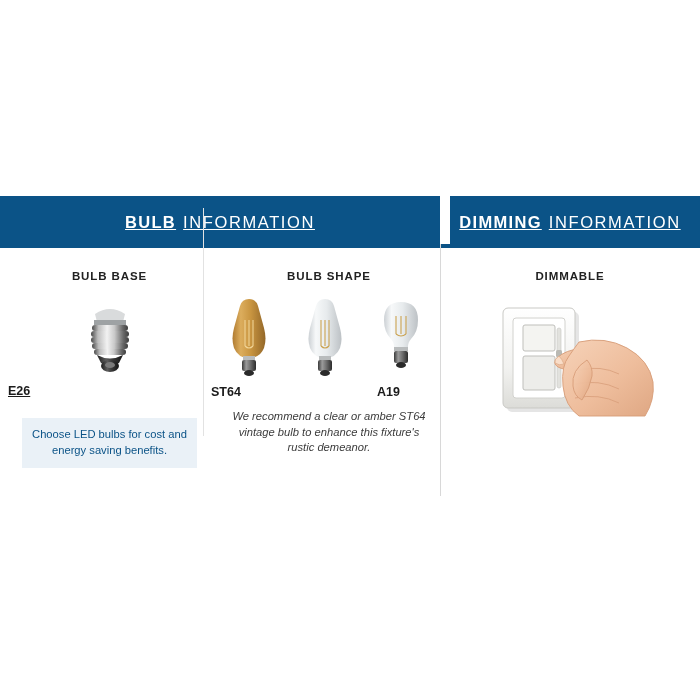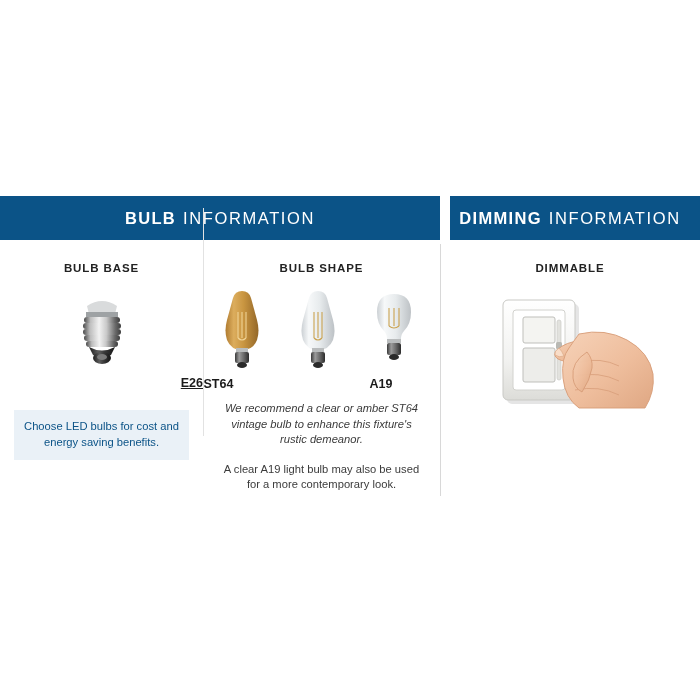--- a/index.html
+++ b/index.html
@@ -29,28 +29,29 @@
     position: absolute;
     top: 196px;
     left: 440px;
     width: 1px;
     height: 300px;
     background: #d8d8d8;
   }
 
   
   .hdr {
-    height: 44px;
+    height: 52px;
     background: #0b5387;
     color: #ffffff;
     display: flex;
     align-items: center;
     justify-content: center;
     letter-spacing: 1.1px;
     font-size: 16.5px;
+    text-decoration: underline;
   }
   .hdr-left { }
   .hdr-right { }
   .hdr .bold { font-weight: bold; letter-spacing: 1.3px; }
   .hdr .light { font-weight: normal; margin-left: 7px; letter-spacing: 1.6px; }
 
   .hdr-gap {
     position: absolute;
     top: 196px;
     left: 440px;
@@ -58,21 +59,21 @@
     height: 48px;
     background: #ffffff;
     z-index: 3;
   }
 
   
   .left-cols {
     display: flex;
     height: 252px;
   }
-  .col-base  { width: 203px; position: relative; }
+  .col-base  { width: 203px; position: relative; margin-left: 8px; }
   .col-shape { width: 237px; position: relative; }
   .col-div {
     position: absolute;
     top: 12px;
     left: 203px;
     width: 1px;
     height: 228px;
     background: #e2e2e2;
   }
 
@@ -92,21 +93,21 @@
     color: #3b3b3b;
   }
 
   
   .base-art {
     width: 203px; height: 78px;
     margin-top: 18px;
     display: flex; align-items: center; justify-content: center;
   }
   .label-bold {
-    text-align: right;
+    text-align: left;
     font-weight: bold;
     font-size: 12.5px;
     color: #1b1b1b;
     margin-top: 6px;
     text-decoration: underline;
   }
   .base-desc { margin: 12px 22px 0 22px; }
 
   .tipbox {
     margin: 20px 14px 0 14px;
@@ -293,21 +294,20 @@
             </div>
 
           </div>
 
           <div style="display:flex; justify-content:center; gap:96px; margin-top:2px;">
             <div class="shape-name" style="width:70px;">ST64</div>
             <div class="shape-name" style="width:70px;">A19</div>
           </div>
 
           <div class="body-text shape-desc">We recommend a clear or amber ST64 vintage bulb to enhance this fixture's rustic demeanor.</div>
-          <div class="body-text shape-desc2">A clear A19 light bulb may also be used for a more contemporary look.</div>
         </div>
 
       </div>
     </div>
 
     <div class="panel-right">
 
       <div class="hdr hdr-right">
         <span class="bold">DIMMING</span>
         <span class="light">INFORMATION</span>

